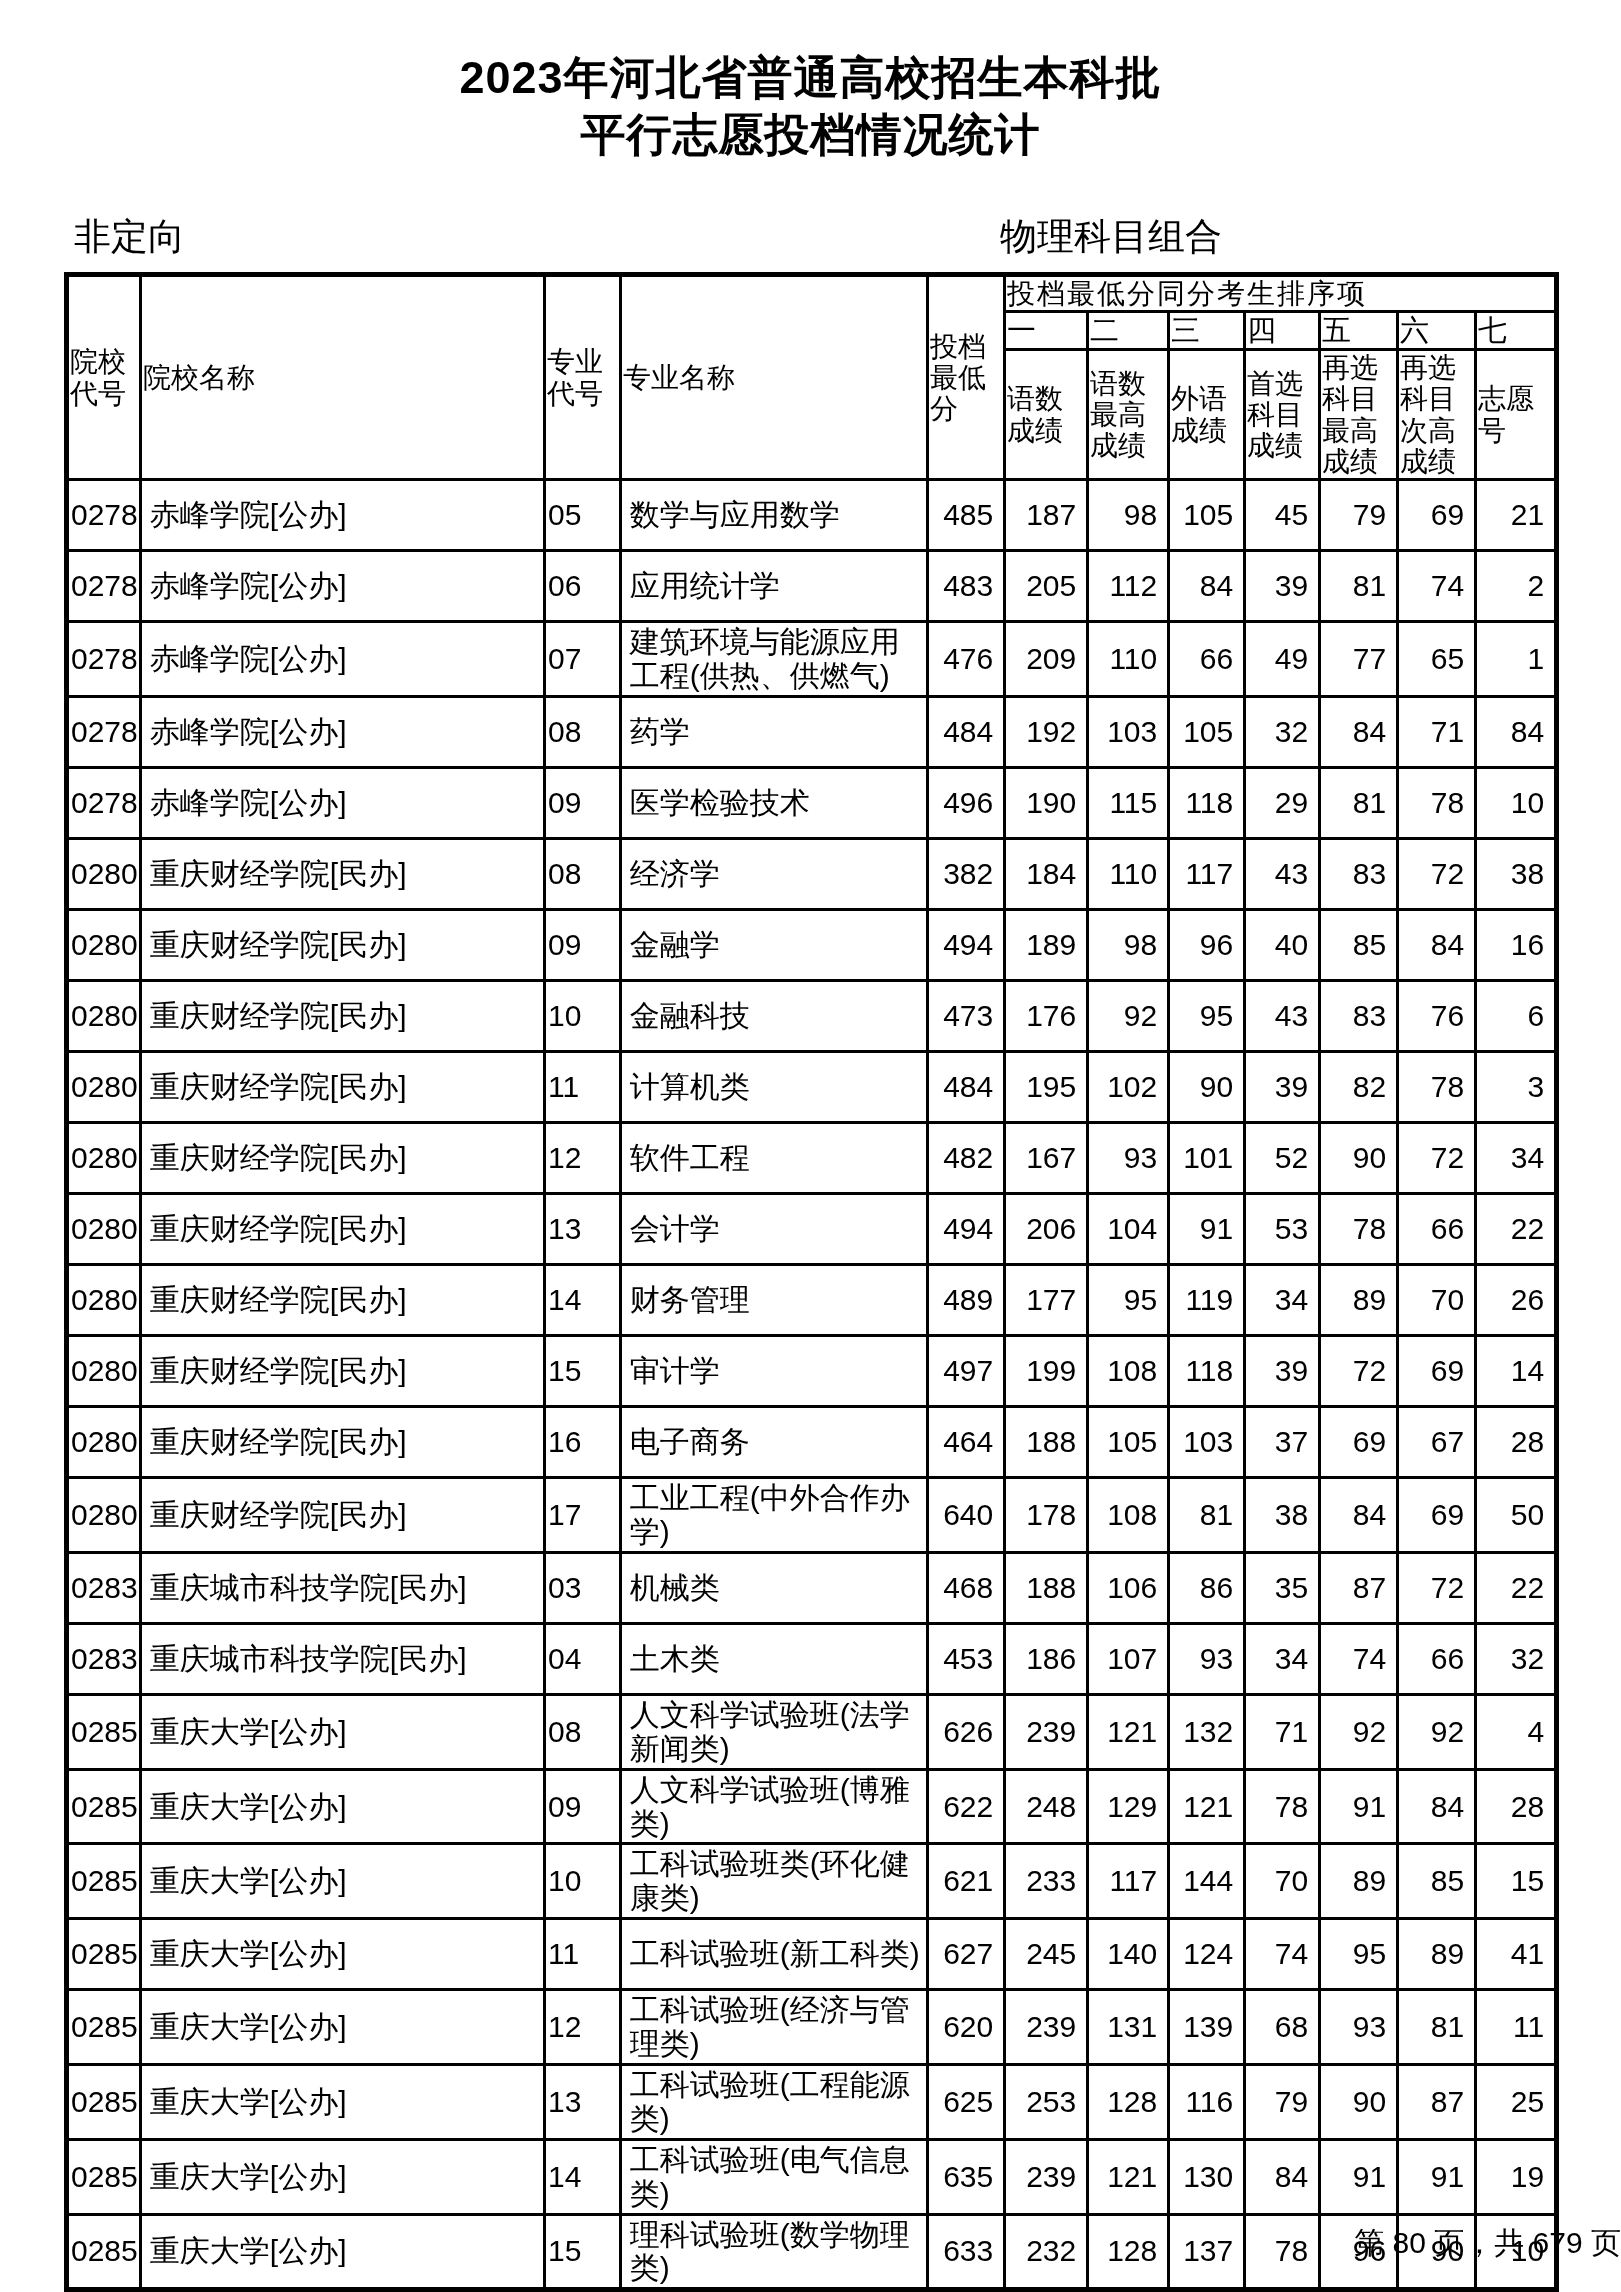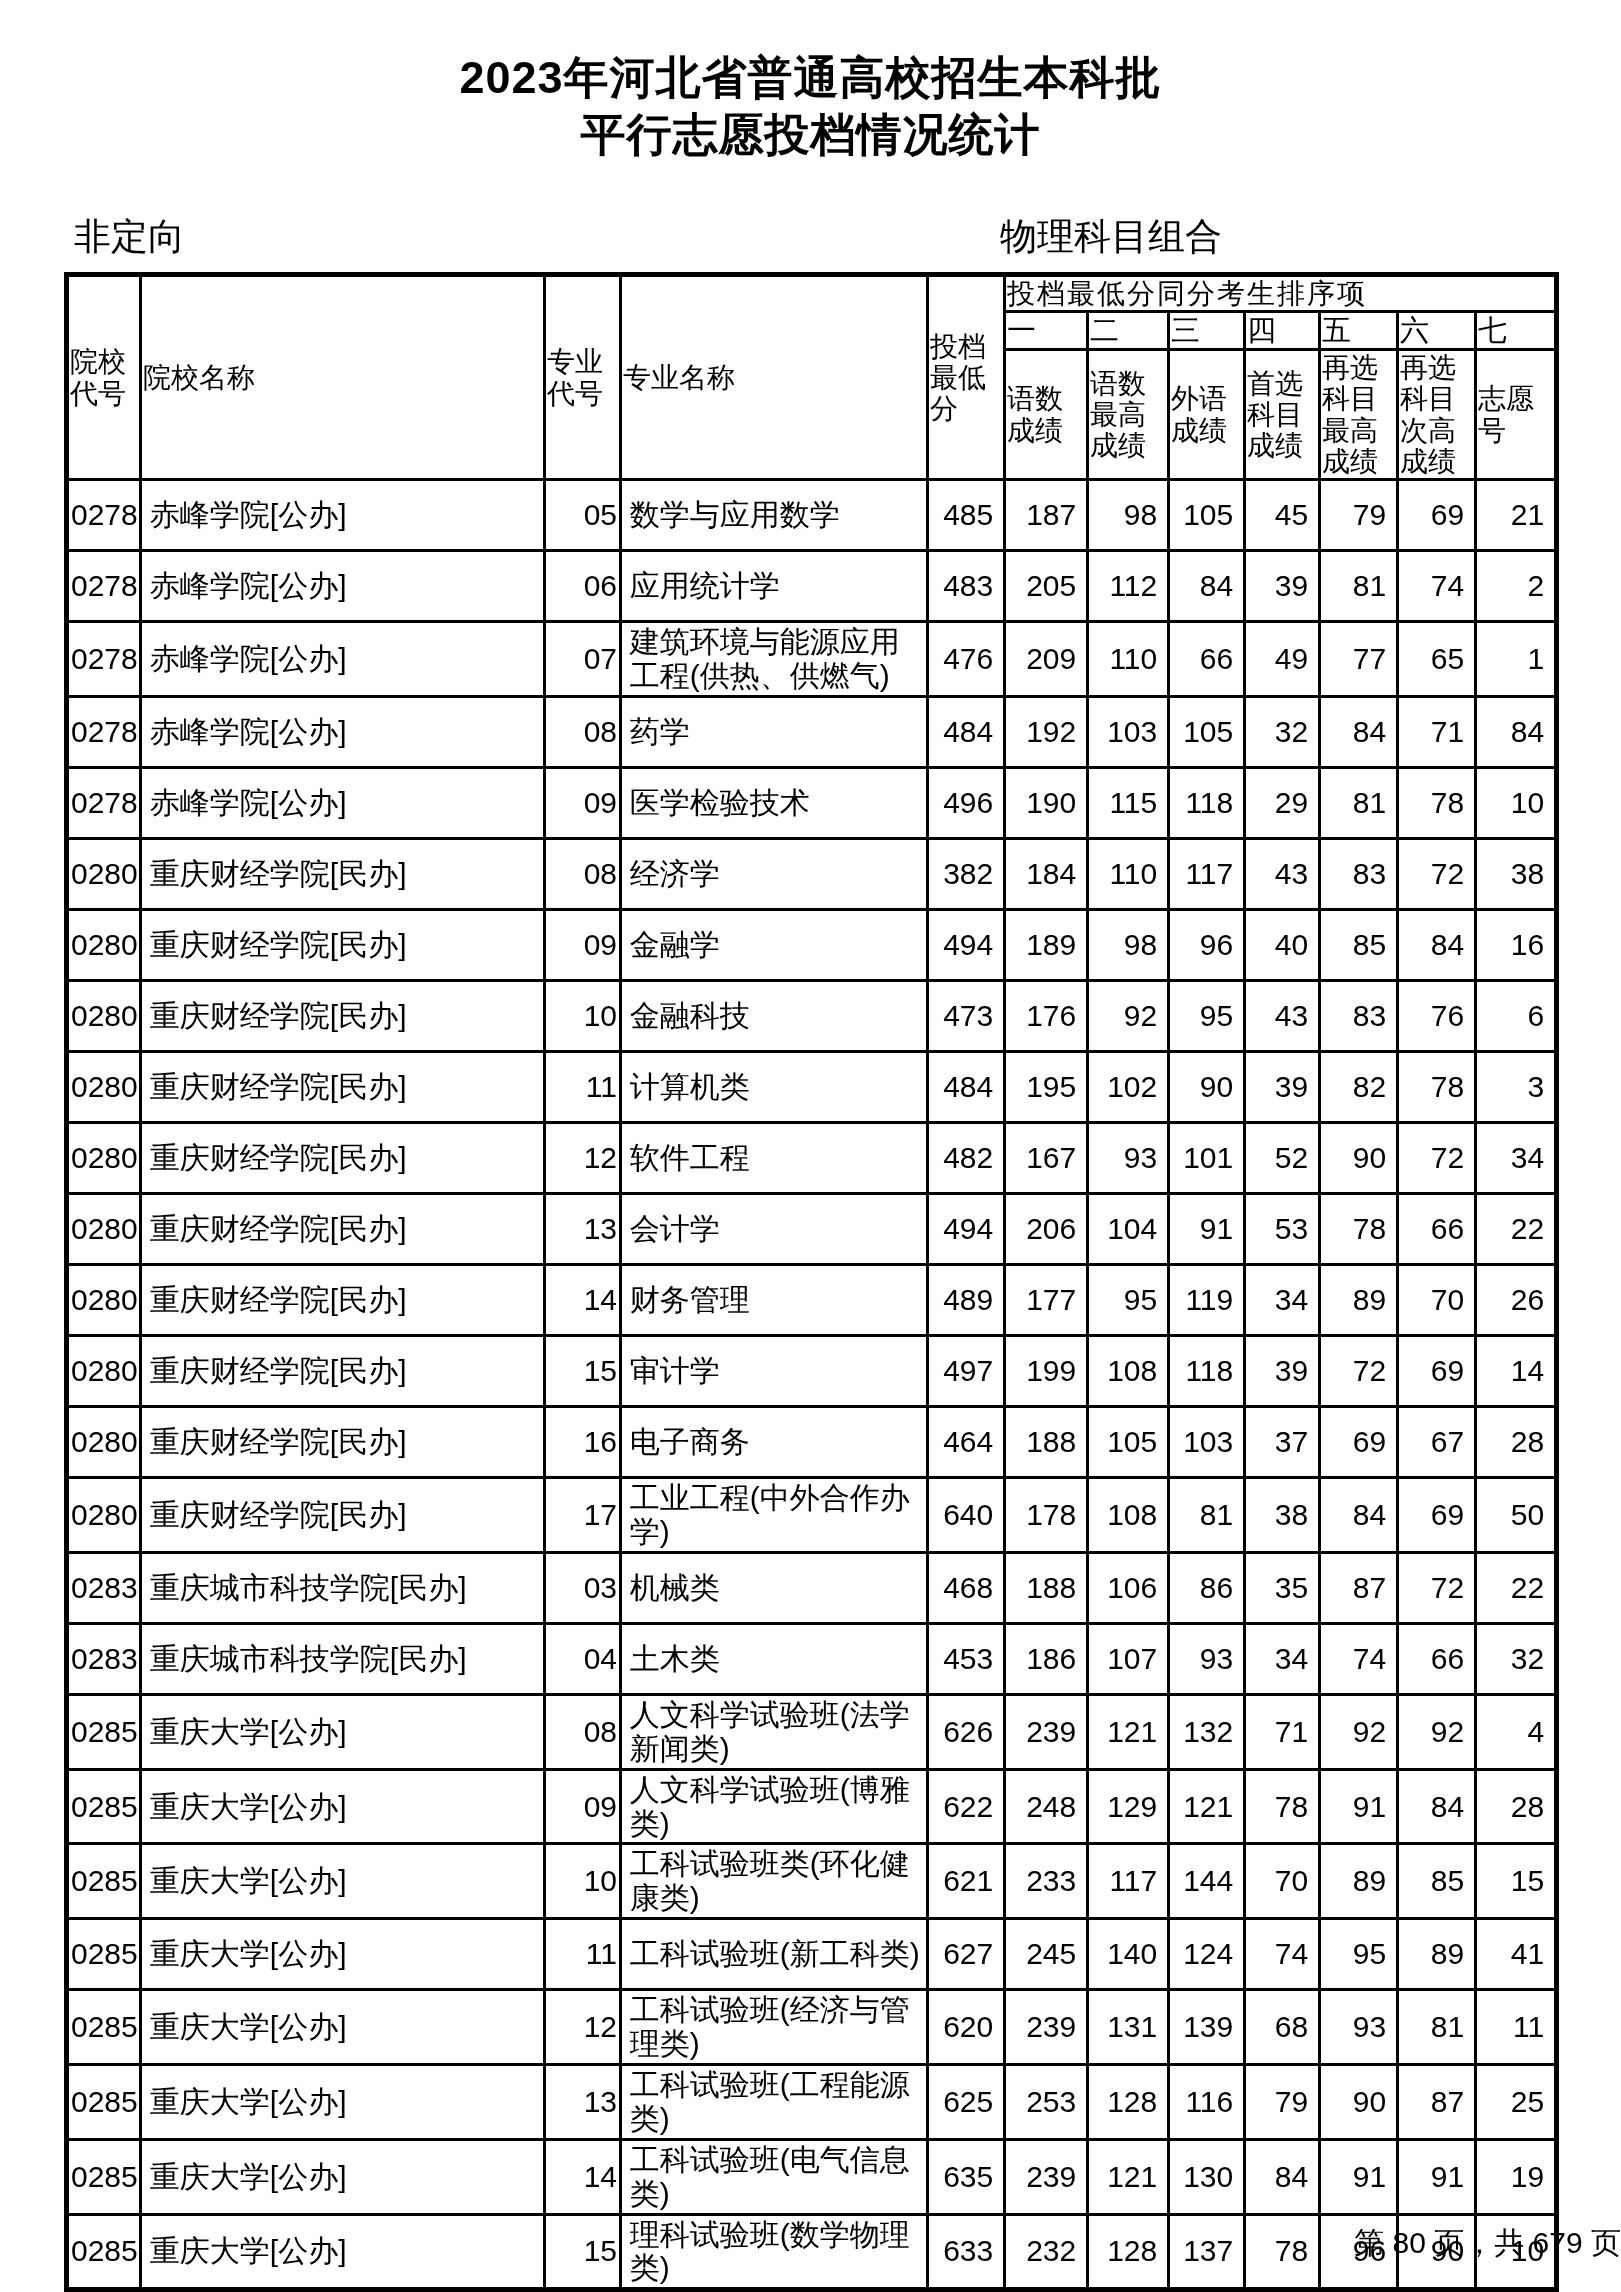--- a/index.html
+++ b/index.html
@@ -35,21 +35,21 @@
     text-align:left; vertical-align:middle; padding:1px;
   }
   tr.h-group   { height:33px; }
   tr.h-nums    { height:36px; }
   tr.h-labels  { height:123px; }
   th.sort-group { font-size:28px; letter-spacing:2px; }
   th.sort-num  { font-size:29px; }
 
   tbody tr { height:71px; }
   tbody td { font-size:30px; vertical-align:middle; line-height:1.13; }
-  td.c-center { text-align:right; padding:0 2px; }
+  td.c-center { text-align:left; padding:0 2px; }
   td.c-left   { text-align:left;  padding:2px 3.9px 2px 7.8px; }
   td.c-num    { text-align:right; padding-right:9.8px; }
 
   .footer {
     position:absolute; top:2223px; left:0; width:100%;
     text-align:right; font-size:30px; white-space:nowrap;
   }
 </style>
 </head>
 <body>

